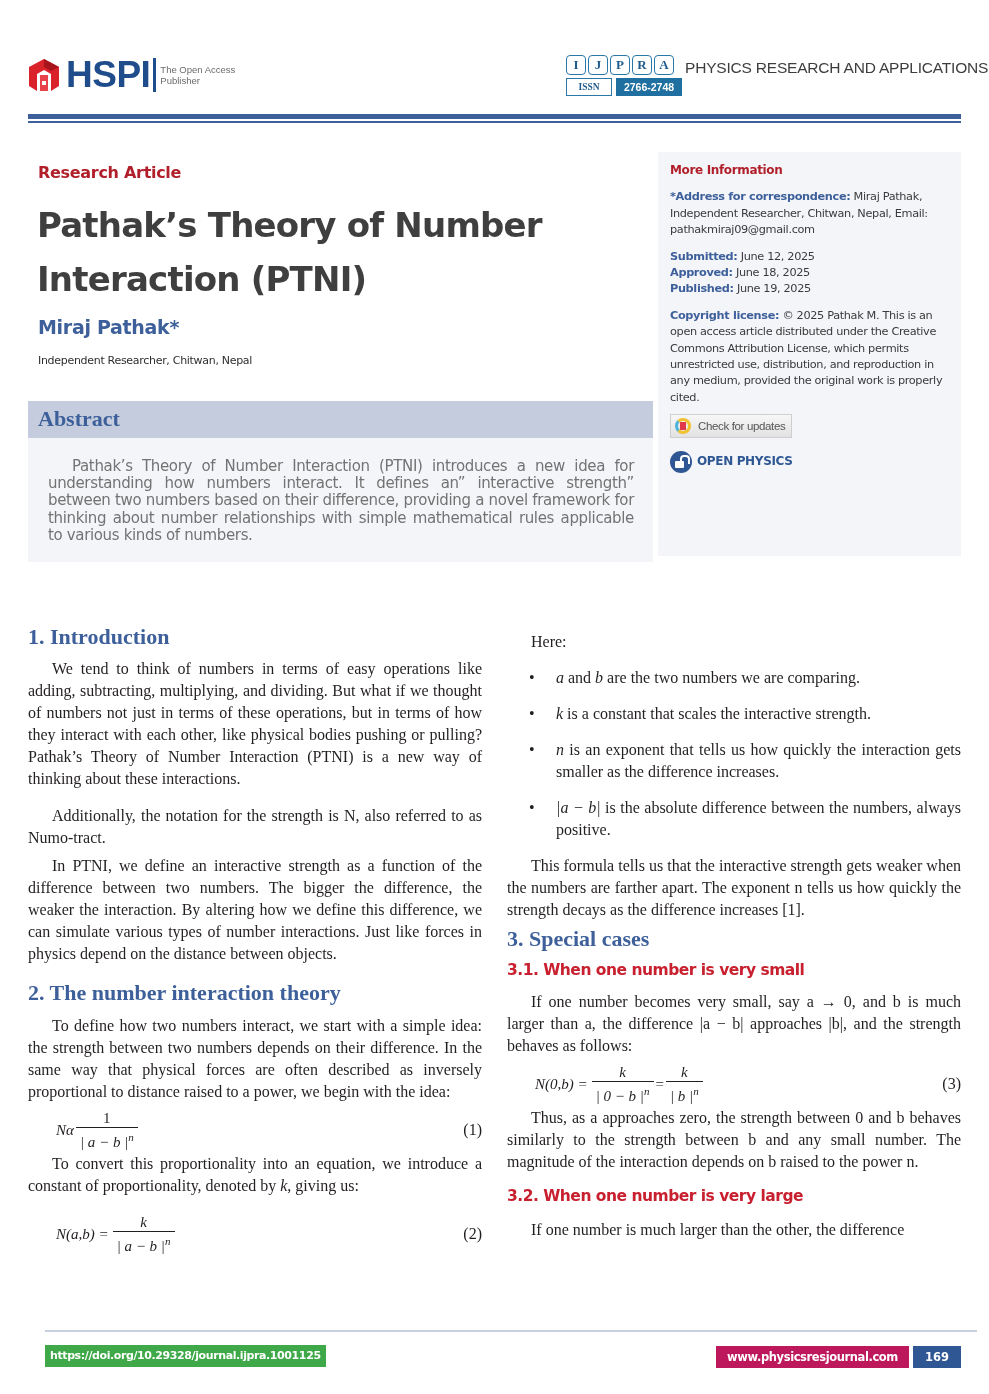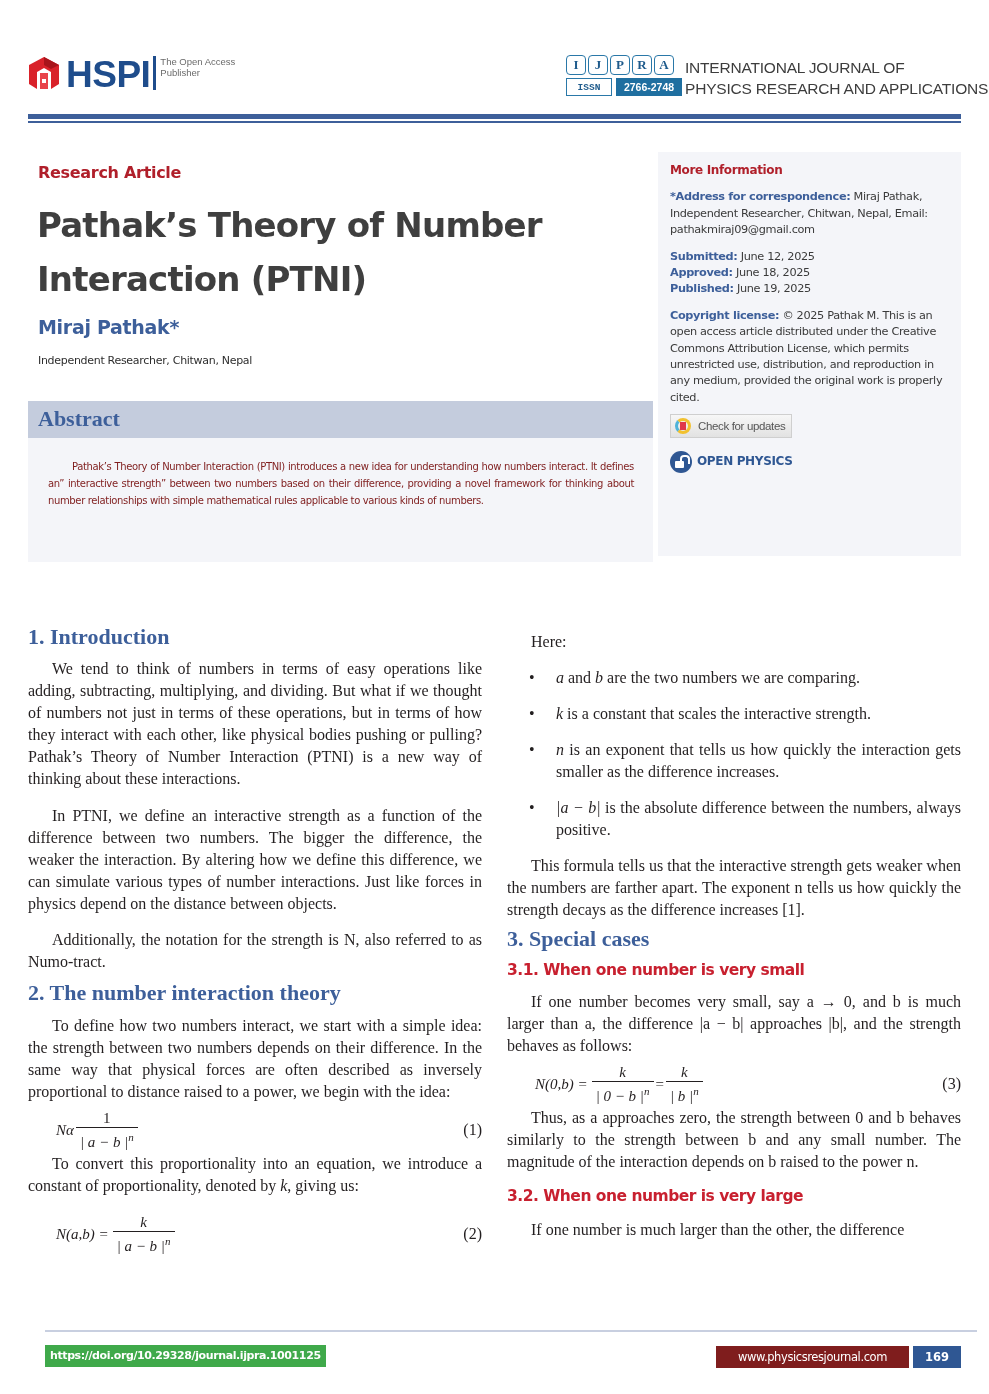--- a/index.html
+++ b/index.html
@@ -1,48 +1,48 @@
 <!DOCTYPE html>
 <html><head>
 <meta charset="utf-8">
 <style>
   * { box-sizing: border-box; margin: 0; padding: 0; }
   html, body { width: 989px; height: 1394px; background: #ffffff; overflow: hidden; }
   body { position: relative; font-family: "Liberation Serif", serif; color: #231f20; }
 
   
-  .hspi-logo { position: absolute; left: 28px; top: 56px; display: flex; }
+  .hspi-logo { position: absolute; left: 28px; top: 56px; display: flex; align-items: center; }
   .hspi-icon { width: 32px; height: 34px; position: relative; margin-right: 6px; }
   .hspi-text { font-family: "Liberation Sans", sans-serif; font-weight: 700; font-size: 37px; color: #1f4d8c; letter-spacing: -0.5px; line-height: 38px; }
   .hspi-bar { width: 3px; height: 34px; background: #1f4d8c; margin-left: 3px; margin-right: 4px; }
   .hspi-tag { font-family: "Liberation Sans", sans-serif; font-size: 9.5px; color: #6b6b6b; line-height: 11px; }
 
   .journal { position: absolute; left: 566px; top: 55px; display: flex; }
   .ijpra-grid { display: flex; flex-direction: column; gap: 3px; }
   .ijpra-letters { display: flex; gap: 2px; }
   .ijpra-letter { width: 20px; height: 20px; border: 1.5px solid #2a78a8; border-radius: 4px; font-family: "Liberation Serif", serif; font-weight: 700; font-size: 13px; color: #1f5b8c; display: flex; align-items: center; justify-content: center; }
   .issn-row { display: flex; gap: 4px; }
-  .issn-label { width: 46px; height: 18px; border: 1.5px solid #2a78a8; font-family: Liberation Mono, monospace; font-weight: 700; font-size: 9.5px; color: #1f5b8c; display: flex; align-items: center; justify-content: center; }
+  .issn-label { width: 46px; height: 18px; border: 1.5px solid #2a78a8; font-family: Liberation Serif, serif; font-weight: 700; font-size: 9.5px; color: #1f5b8c; display: flex; align-items: center; justify-content: center; }
   .issn-num { width: 66px; height: 18px; background: #1f6fa0; color: #fff; font-family: "Liberation Sans", sans-serif; font-weight: 700; font-size: 10.5px; display: flex; align-items: center; justify-content: center; }
   .journal-name { margin-left: 3px; font-family: "Liberation Sans", sans-serif; font-size: 15.5px; color: #3d3d3d; line-height: 21px; margin-top: 2px; letter-spacing: -0.2px; }
 
   .header-rule-thick { position: absolute; left: 28px; top: 114px; width: 933px; height: 5px; background: #3d5f9a; }
   .header-rule-thin { position: absolute; left: 28px; top: 121px; width: 933px; height: 2px; background: #3d5f9a; }
 
   
   .article-type { position: absolute; left: 38px; top: 163px; font-family: "DejaVu Sans", sans-serif; font-weight: 700; font-size: 16px; color: #b01f2a; letter-spacing: -0.3px; }
   .title { position: absolute; left: 37px; top: 198px; width: 600px; font-family: "DejaVu Sans", sans-serif; font-weight: 700; font-size: 34px; line-height: 54px; color: #3f3f3f; letter-spacing: -0.8px; }
   .author { position: absolute; left: 38px; top: 316px; font-family: "DejaVu Sans", sans-serif; font-weight: 700; font-size: 19px; color: #3d5f9a; letter-spacing: -0.3px; }
   .affiliation { position: absolute; left: 38px; top: 354px; font-family: "DejaVu Sans", sans-serif; font-size: 11px; color: #2e2e2e; letter-spacing: -0.3px; }
 
   
   .abstract-head { position: absolute; left: 28px; top: 401px; width: 625px; height: 37px; background: #c4ccdd; }
   .abstract-head-text { position: absolute; left: 10px; top: 5px; font-family: "Liberation Serif", serif; font-weight: 700; font-size: 22px; color: #3d5f9a; }
   .abstract-body { position: absolute; left: 28px; top: 438px; width: 625px; height: 124px; background: #f4f5f9; }
-  .abstract-text { position: absolute; left: 20px; top: 20px; width: 586px; font-family: "DejaVu Sans", sans-serif; font-size: 10px; line-height: 17.2px; color: #7f1d1d; text-align: justify; text-indent: 24px; letter-spacing: -0.35px; }
+  .abstract-text { position: absolute; left: 20px; top: 20px; width: 586px; font-family: "DejaVu Sans", sans-serif; font-size: 15px; line-height: 17.2px; color: #737373; text-align: justify; text-indent: 24px; letter-spacing: -0.35px; }
 
   
   .sidebar { position: absolute; left: 658px; top: 152px; width: 303px; height: 404px; background: #f4f5f9; }
   .side-inner { position: absolute; left: 12px; top: 10px; width: 282px; font-family: "DejaVu Sans", sans-serif; font-size: 11.3px; line-height: 16.4px; color: #3a3a3a; letter-spacing: -0.35px; }
   .side-title { font-weight: 700; color: #b01f2a; font-size: 12px; margin-bottom: 11px; }
   .side-block { margin-bottom: 10px; }
   .side-label { font-weight: 700; color: #3d5f9a; }
   .check-updates { display: inline-flex; align-items: center; height: 24px; padding: 0 6px 0 4px; border: 1px solid #cfcfcf; background: linear-gradient(#f7f7f7, #e2e2e2); font-family: "Liberation Sans", sans-serif; font-size: 11.5px; color: #555; margin-top: 2px; }
   .cu-icon { width: 16px; height: 16px; border-radius: 50%; border: 3px solid #f2c12e; border-left-color: #4fb3d9; border-bottom-color: #f2c12e; margin-right: 7px; position: relative; }
   .cu-icon::after { content: ""; position: absolute; left: 2px; top: 1px; width: 6px; height: 8px; background: #e0394a; }
@@ -71,21 +71,21 @@
   .sup { font-size: 11px; vertical-align: 6px; }
   .normal { font-style: normal; }
 
   .bullets { list-style: none; padding-left: 0; }
   .bullets li { position: relative; padding-left: 49px; text-align: justify; }
   .bullets li::before { content: "•"; position: absolute; left: 22px; top: 0; }
 
   
   .footer-rule { position: absolute; left: 45px; top: 1330px; width: 932px; height: 2px; background: #c8cfe0; }
   .doi-badge { position: absolute; left: 45px; top: 1345px; height: 22px; padding: 0 5px; background: #3fa94a; color: #fff; font-family: "DejaVu Sans", sans-serif; font-weight: 700; font-size: 11px; line-height: 22px; letter-spacing: -0.4px; }
-  .site-badge { position: absolute; left: 716px; top: 1346px; width: 193px; height: 22px; background: #7f1d1d; color: #fff; font-family: "DejaVu Sans", sans-serif; font-weight: 400; font-size: 11.5px; line-height: 22px; text-align: center; letter-spacing: -0.4px; }
+  .site-badge { position: absolute; left: 716px; top: 1346px; width: 193px; height: 22px; background: #be185d; color: #fff; font-family: "DejaVu Sans", sans-serif; font-weight: 700; font-size: 11.5px; line-height: 22px; text-align: center; letter-spacing: -0.4px; }
   .page-badge { position: absolute; left: 913px; top: 1346px; width: 48px; height: 22px; background: #2f5793; color: #fff; font-family: "DejaVu Sans", sans-serif; font-weight: 700; font-size: 11.5px; line-height: 22px; text-align: center; }
 </style>
 </head>
 <body>
 
 <div class="hspi-logo">
   <div class="hspi-icon">
     <svg width="32" height="34" viewBox="0 0 32 34">
       <polygon points="16,1 31,9 31,28 23,33 23,16 16,12 9,16 9,33 1,28 1,9" fill="#d9222a"></polygon>
       <polygon points="16,1 31,9 23,13 16,9" fill="#a8141b"></polygon>
@@ -109,21 +109,20 @@
       <div class="ijpra-letter">P</div>
       <div class="ijpra-letter">R</div>
       <div class="ijpra-letter">A</div>
     </div>
     <div class="issn-row">
       <div class="issn-label">ISSN</div>
       <div class="issn-num">2766-2748</div>
     </div>
   </div>
   <div class="journal-name">
-    <div>INTERNATIONAL JOURNAL OF</div>
     <div>PHYSICS RESEARCH AND APPLICATIONS</div>
   </div>
 </div>
 
 <div class="header-rule-thick"></div>
 <div class="header-rule-thin"></div>
 
 <div class="article-type">Research Article</div>
 <h1 class="title">Pathak’s Theory of Number Interaction (PTNI)</h1>
 <div class="author">Miraj Pathak*</div>
@@ -157,22 +156,22 @@
     <div class="open-access">
       <span class="oa-icon"></span>
       <span class="oa-text">OPEN PHYSICS</span>
     </div>
   </div>
 </aside>
 
 <div class="col col-left">
   <h2 class="h1" style="margin-bottom:7px;">1. Introduction</h2>
   <p class="p" style="margin-bottom:15px;">We tend to think of numbers in terms of easy operations like adding, subtracting, multiplying, and dividing. But what if we thought of numbers not just in terms of these operations, but in terms of how they interact with each other, like physical bodies pushing or pulling? Pathak’s Theory of Number Interaction (PTNI) is a new way of thinking about these interactions.</p>
+  <p class="p" style="margin-bottom:6px;">Additionally, the notation for the strength is N, also referred to as Numo-tract.</p>
   <p class="p" style="margin-bottom:14px;">In PTNI, we define an interactive strength as a function of the difference between two numbers. The bigger the difference, the weaker the interaction. By altering how we define this difference, we can simulate various types of number interactions. Just like forces in physics depend on the distance between objects.</p>
-  <p class="p" style="margin-bottom:6px;">Additionally, the notation for the strength is N, also referred to as Numo-tract.</p>
   <h2 class="h1" style="margin-bottom:8px;">2. The number interaction theory</h2>
   <p class="p" style="margin-bottom:6px;">To define how two numbers interact, we start with a simple idea: the strength between two numbers depends on their difference. In the same way that physical forces are often described as inversely proportional to distance raised to a power, we begin with the idea:</p>
 
   <div class="eq-row">
     <div class="eq">
       <span>Nα</span>
       <span class="frac">
         <span class="num normal">1</span>
         <span class="den"><span>| a − b |</span><span class="sup">n</span></span>
       </span>

